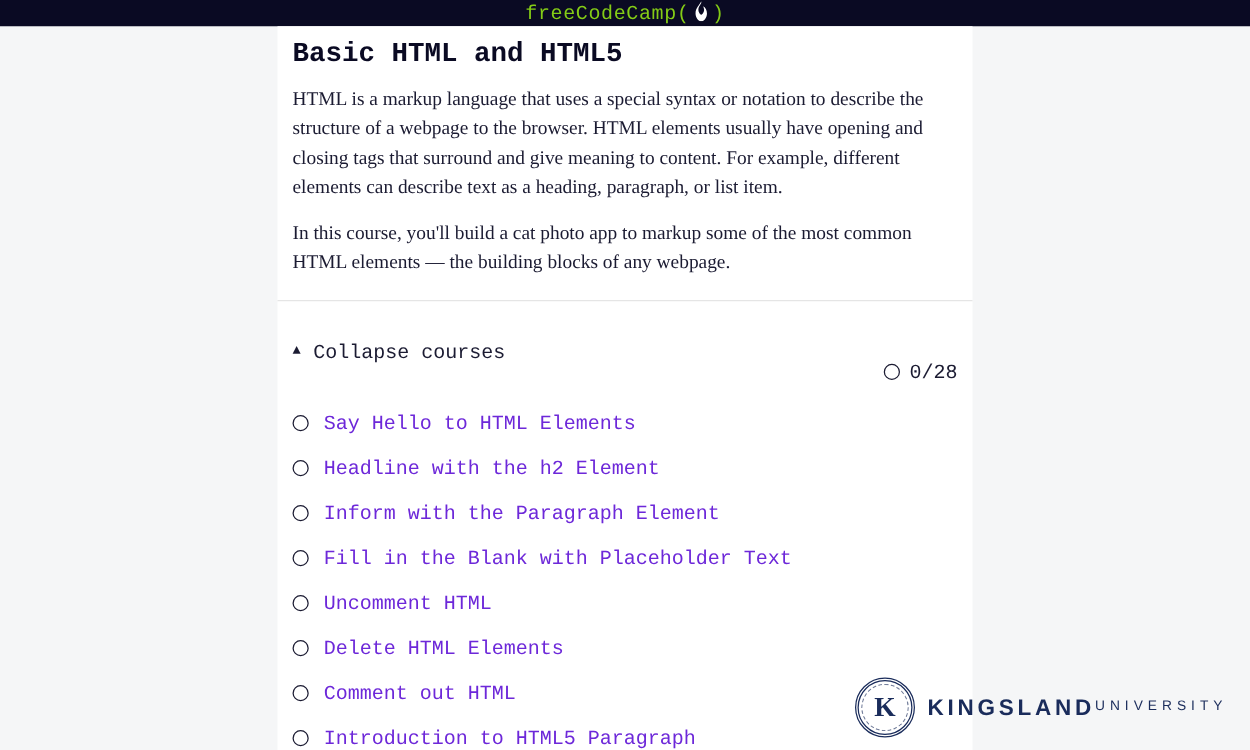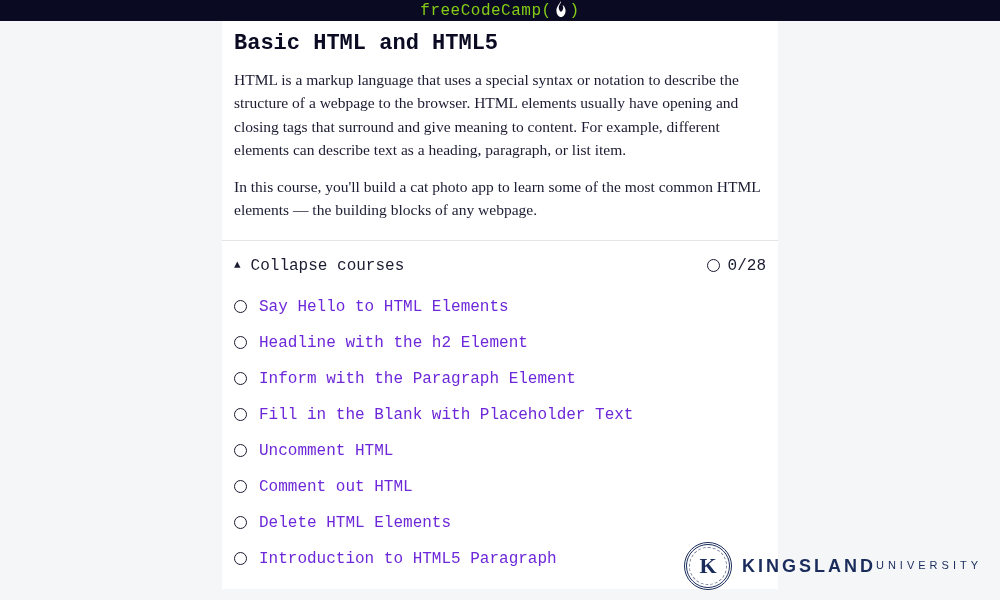--- a/index.html
+++ b/index.html
@@ -70,20 +70,21 @@
   }
   .tri-up {
     font-size: 11px;
     position: relative;
     top: -1px;
   }
   .progress {
     display: flex;
     align-items: center;
     gap: 8px;
+    margin-top: 32px;
   }
   .circle {
     width: 13px;
     height: 13px;
     border: 1.5px solid #1b1b32;
     border-radius: 50%;
     display: inline-block;
     flex-shrink: 0;
   }
   .lessons {
@@ -158,21 +159,21 @@
         <path fill="#ffffff" d="M12 0c1 4-4 6-4 12 0 4 3 7 4 7s4-3 4-7c0-2-1-3-1-5 3 2 5 6 5 10 0 6-4 11-8 11s-8-5-8-11C4 9 10 5 12 0z"></path>
       </svg>
   </span>
   <span>)</span>
 </div>
 
 <div class="container">
   <div class="section-head">
     <h1 class="section-title">Basic HTML and HTML5</h1>
     <p class="section-desc">HTML is a markup language that uses a special syntax or notation to describe the structure of a webpage to the browser. HTML elements usually have opening and closing tags that surround and give meaning to content. For example, different elements can describe text as a heading, paragraph, or list item.</p>
-    <p class="section-desc" style="margin-bottom:0">In this course, you'll build a cat photo app to learn some of the most common HTML elements — the building blocks of any webpage.</p>
+    <p class="section-desc" style="margin-bottom:0">In this course, you'll build a cat photo app to markup some of the most common HTML elements — the building blocks of any webpage.</p>
   </div>
 
   <hr class="divider">
 
   <div class="collapse-row">
     <div class="collapse-left">
       <span class="tri-up">▲</span>
       <span>Collapse courses</span>
     </div>
     <div class="progress">
@@ -197,25 +198,25 @@
       <div class="lesson">
         <span class="circle"></span>
         <span>Fill in the Blank with Placeholder Text</span>
       </div>
       <div class="lesson">
         <span class="circle"></span>
         <span>Uncomment HTML</span>
       </div>
       <div class="lesson">
         <span class="circle"></span>
+        <span>Delete HTML Elements</span>
+      </div>
+      <div class="lesson">
+        <span class="circle"></span>
         <span>Comment out HTML</span>
-      </div>
-      <div class="lesson">
-        <span class="circle"></span>
-        <span>Delete HTML Elements</span>
       </div>
       <div class="lesson">
         <span class="circle"></span>
         <span>Introduction to HTML5 Paragraph</span>
       </div>
     </div>
 </div>
 
 <div class="logo-wrap">
   <div class="k-badge">

